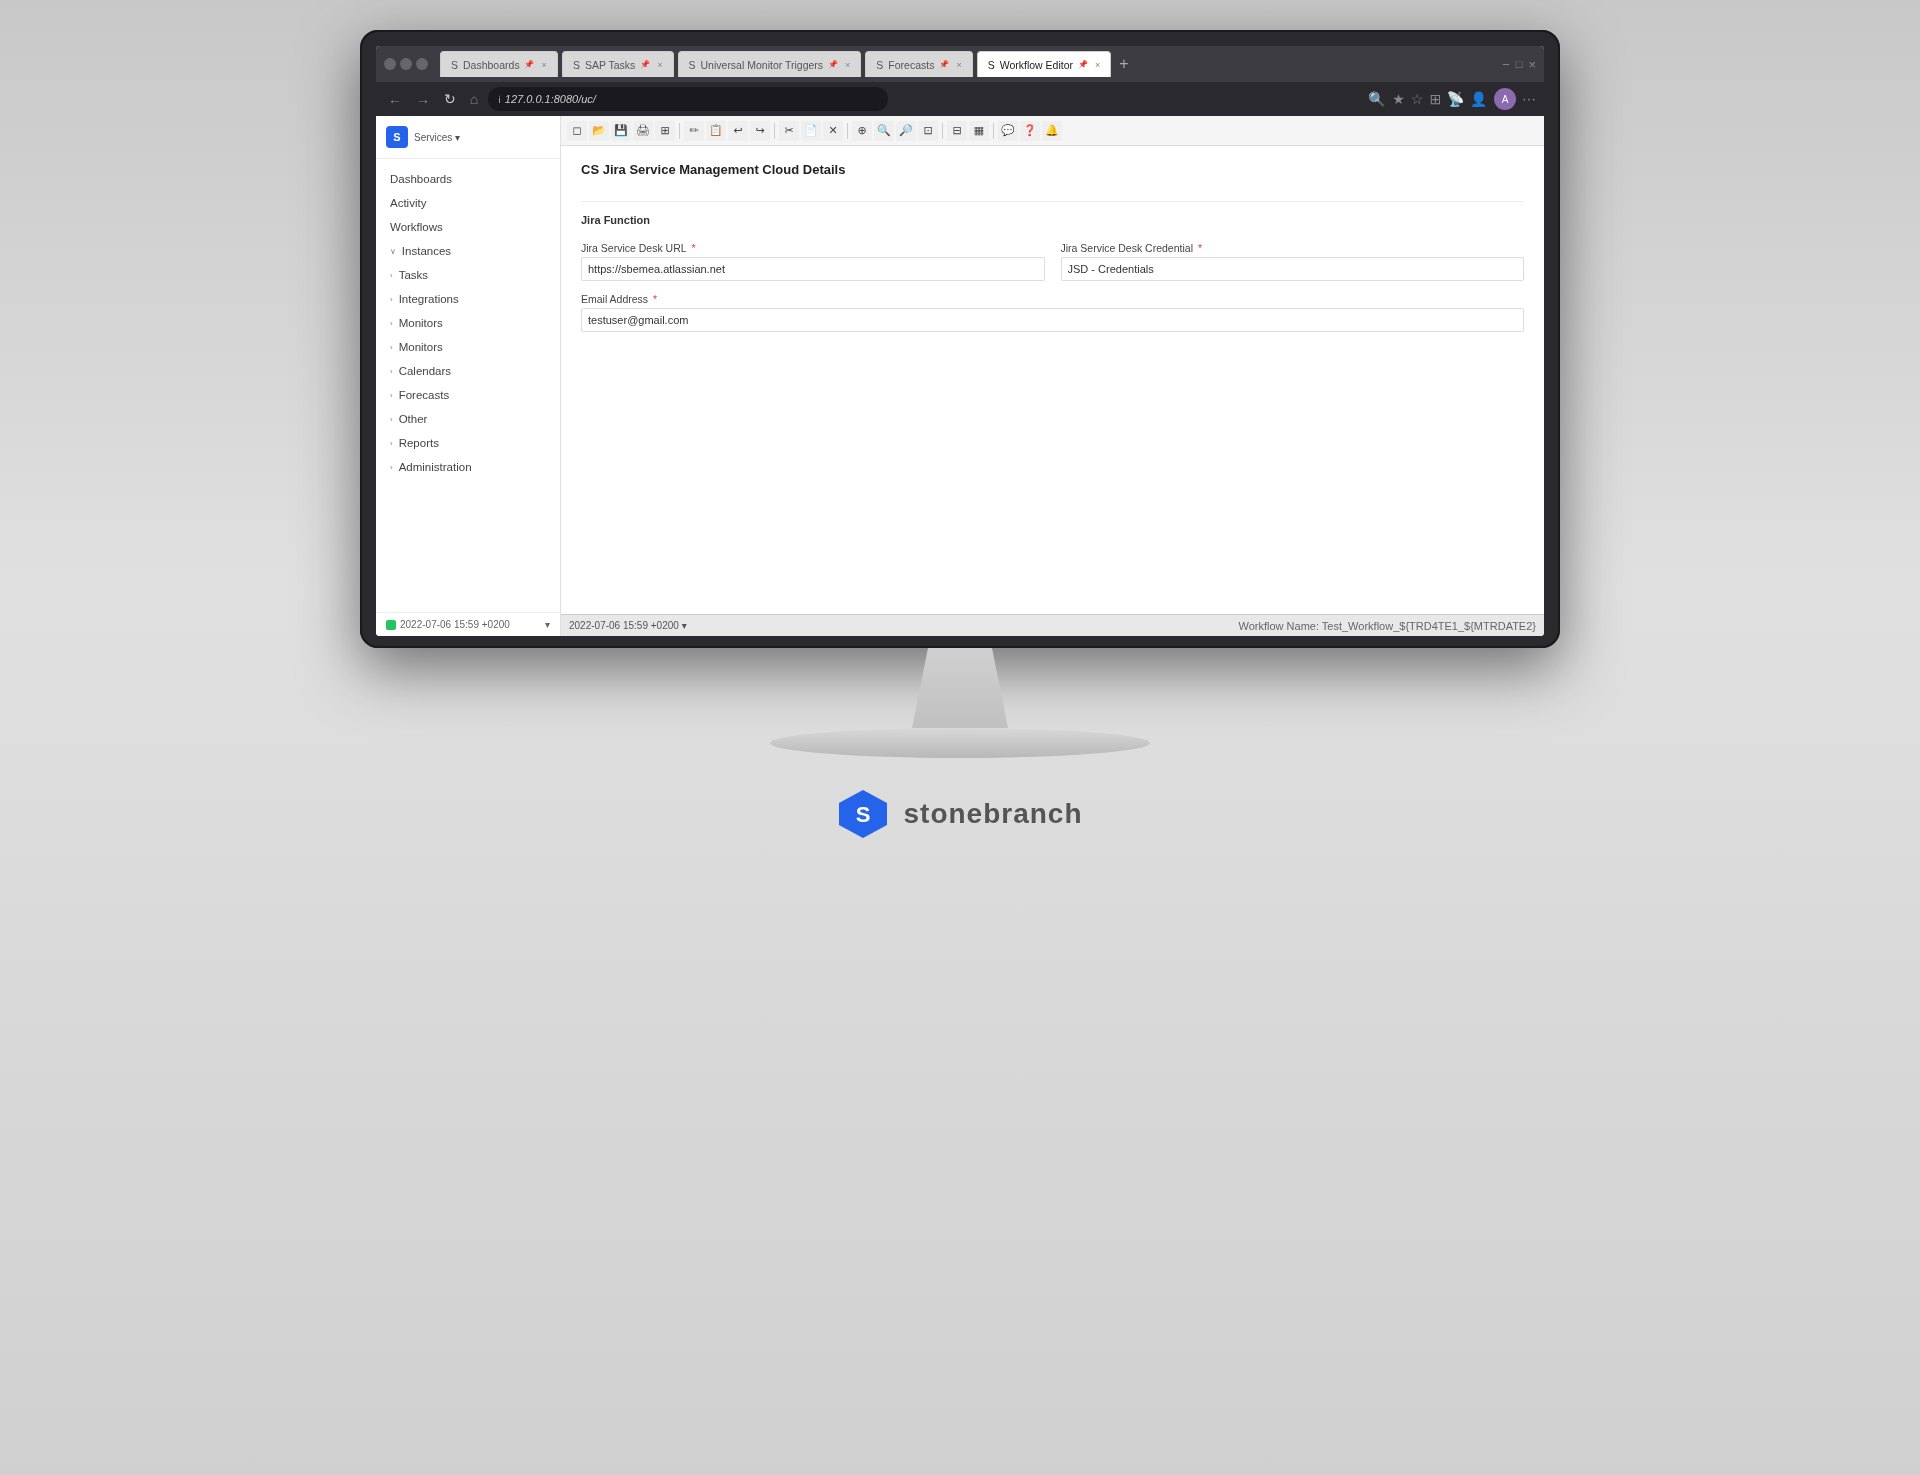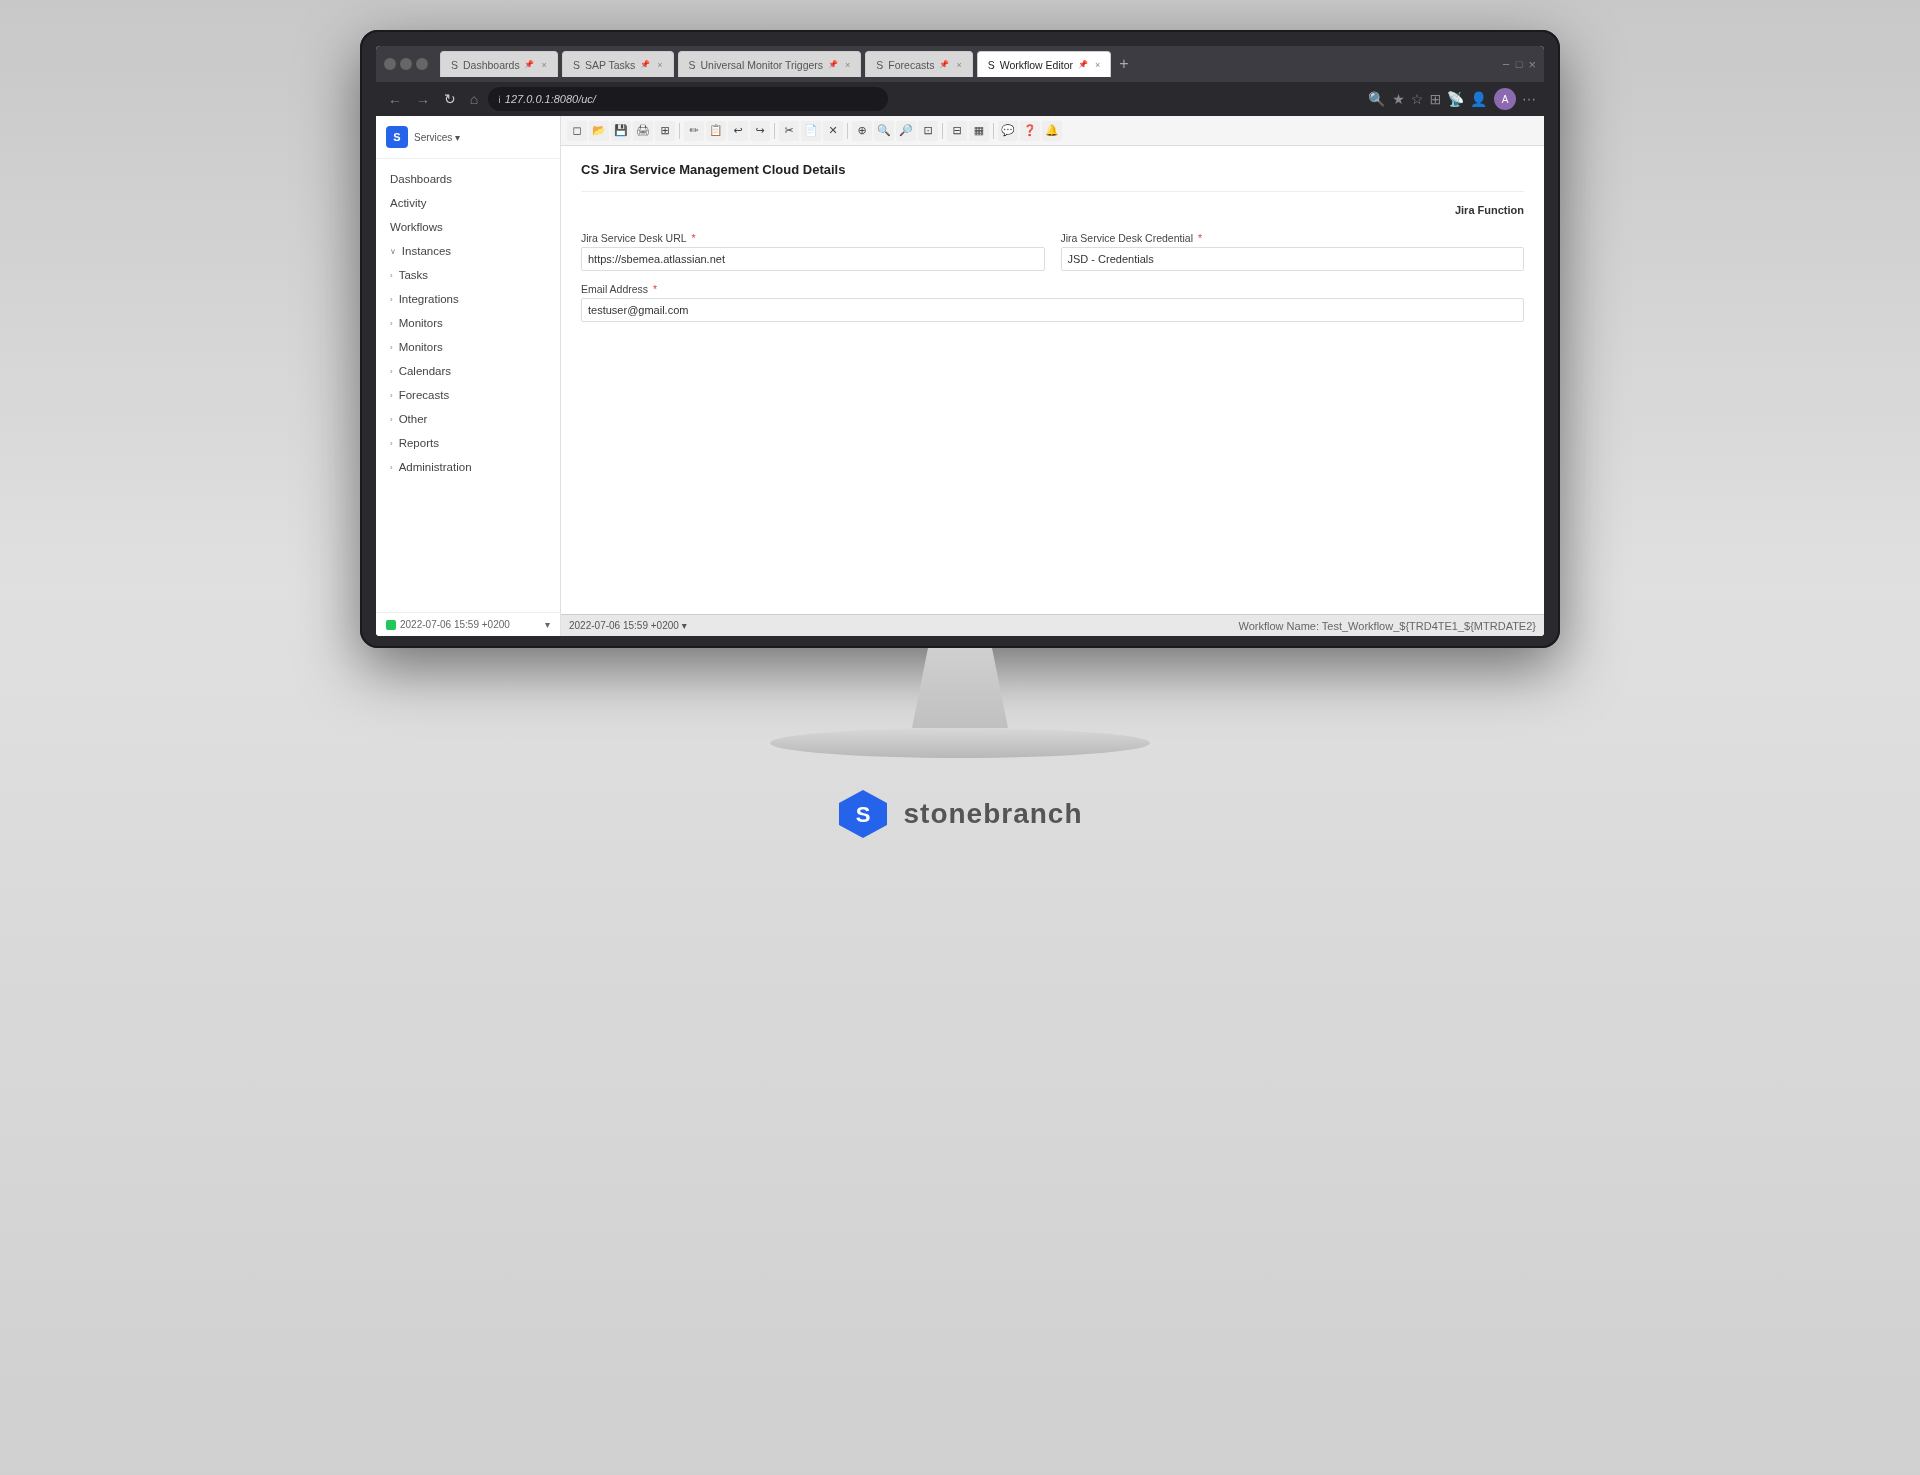--- a/index.html
+++ b/index.html
@@ -267,29 +267,28 @@
       flex: 1;
       background: #fff;
       padding: 16px 20px;
       overflow-y: auto;
     }
     .form-title {
       font-size: 13px;
       font-weight: 600;
       color: #222;
       margin-bottom: 12px;
-      padding-bottom: 14px;
+      padding-bottom: 24px;
       border-bottom: 1px solid #eee;
     }
     .form-section-label {
       font-size: 11px;
       font-weight: 600;
       color: #333;
       margin-bottom: 4px;
-      text-align: right;
     }
     .form-row {
       display: flex;
       gap: 16px;
       margin-bottom: 12px;
     }
     .form-group {
       flex: 1;
       display: flex;
       flex-direction: column;

